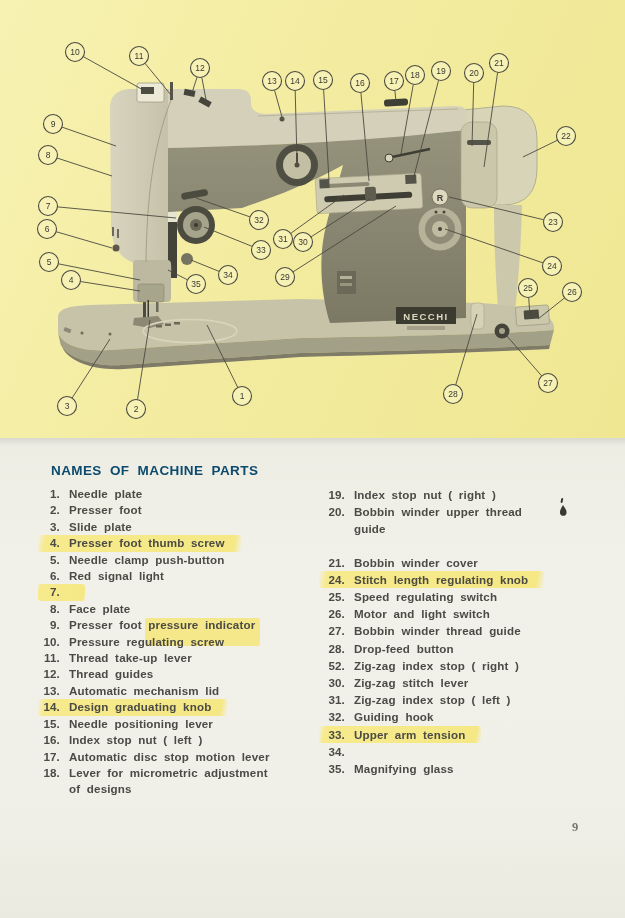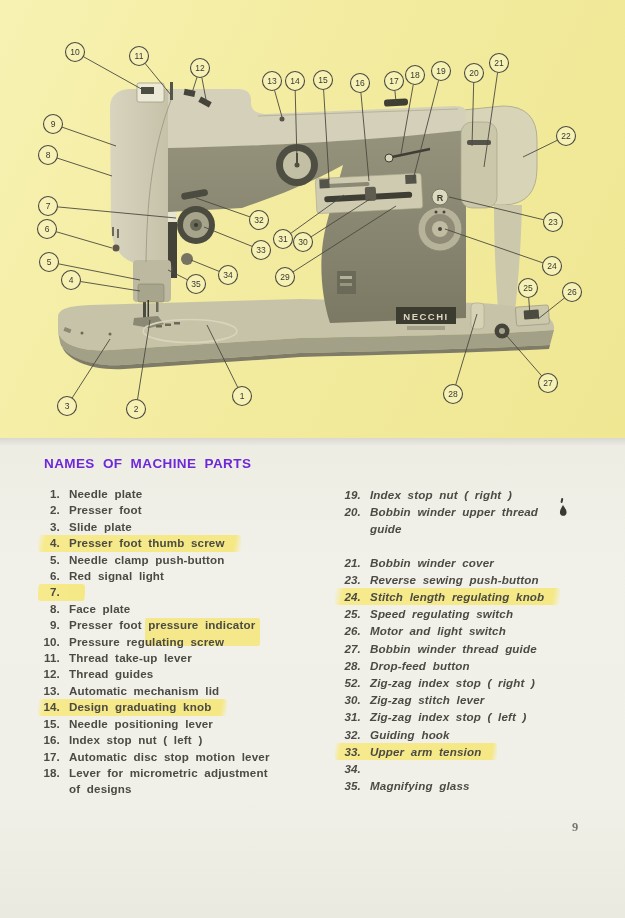--- a/index.html
+++ b/index.html
@@ -5,27 +5,27 @@
   html,body{margin:0;padding:0;background:#f0efe6;}
   body{width:625px;height:918px;position:relative;overflow:hidden;
        font-family:"Liberation Sans",sans-serif;}
   .yellow-section{position:absolute;left:0;top:0;width:625px;height:438px;
        background:linear-gradient(115deg,#f7f2b2 0%,#f3eca1 40%,#efe792 100%);}
   .scan-band{position:absolute;left:0;top:438px;width:625px;height:8px;
        background:linear-gradient(180deg,#d8d7d0,#edece4);}
   .paper-section{position:absolute;left:0;top:446px;width:625px;height:472px;
        background:linear-gradient(180deg,#eeede4 0%,#f2f1e9 25%,#f1f0e8 75%,#ebeae0 100%);}
   svg.layer{position:absolute;left:0;top:0;}
-  #heading{position:absolute;left:40px;top:452px;margin:4px;font-size:13.5px;
-       font-weight:bold;letter-spacing:.4px;word-spacing:4px;color:#6d28d9;}
+  #heading{position:absolute;left:40px;top:452px;margin:11px;font-size:13.5px;
+       font-weight:bold;letter-spacing:.4px;word-spacing:4px;color:#0c4a6e;}
   ol.parts-col{position:absolute;list-style:none;margin:0;padding:0;
        font-size:11.6px;font-weight:bold;color:#4b4a44;
        letter-spacing:.15px;word-spacing:3.2px;}
   #col-left{left:38px;top:486px;width:287px;line-height:16.4px;}
-  #col-right{left:335px;top:486px;width:290px;line-height:17.2px;font-style:italic;}
+  #col-right{left:319px;top:486px;width:290px;line-height:17.2px;}
   .inner{display:flex;width:fit-content;}
   .num{flex:0 0 22px;text-align:right;margin-right:9px;white-space:pre;}
   #col-right .num{flex-basis:26px;}
   .hl-row{background:linear-gradient(100deg,rgba(247,233,125,0) 0,
        rgba(247,233,125,.85) 4%,rgba(245,230,115,.85) 96%,rgba(247,233,125,0) 100%);
        border-radius:3px;padding-right:16px;}
   .hl-part{background:rgba(245,230,115,.8);border-radius:2px;padding:0 5px 15px 3px;margin:0 -5px 0 -3px;}
   .gap-after{margin-bottom:16px;}
   #pageno{position:absolute;left:558px;top:820px;width:34px;text-align:center;
        font-size:12.5px;font-weight:bold;color:#77766e;
@@ -402,26 +402,20 @@
         <span class="txt">Bobbin winder upper thread<br>guide</span>
       </span>
     </li>
     <li class="part-item">
       <span class="inner">
         <span class="num">21.</span>
         <span class="txt">Bobbin winder cover</span>
       </span>
     </li>
     <li class="part-item">
-      <span class="inner">
-        <span class="num">23.</span>
-        <span class="txt">Reverse sewing push-button</span>
-      </span>
-    </li>
-    <li class="part-item">
       <span class="inner hl-row">
         <span class="num">24.</span>
         <span class="txt">Stitch length regulating knob</span>
       </span>
     </li>
     <li class="part-item">
       <span class="inner">
         <span class="num">25.</span>
         <span class="txt">Speed regulating switch</span>
       </span>

